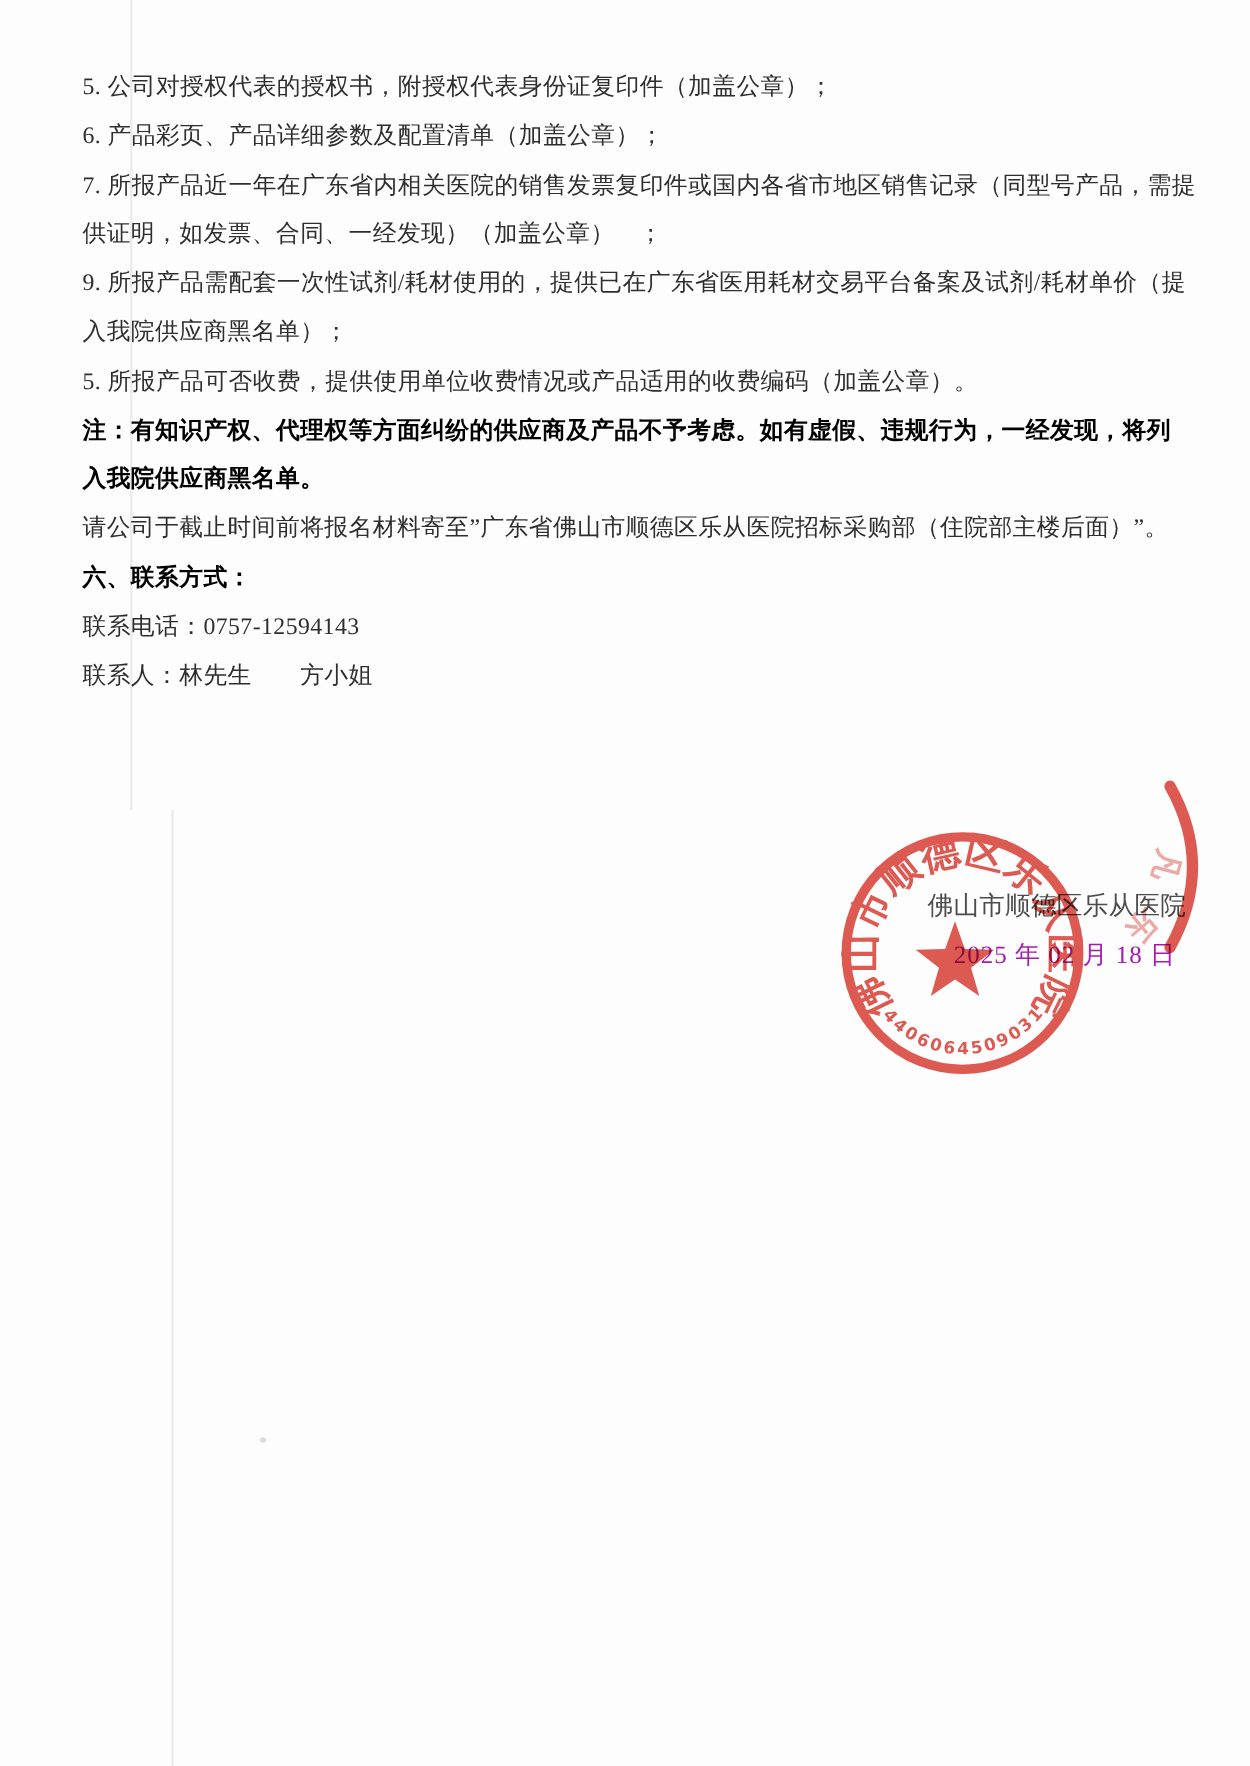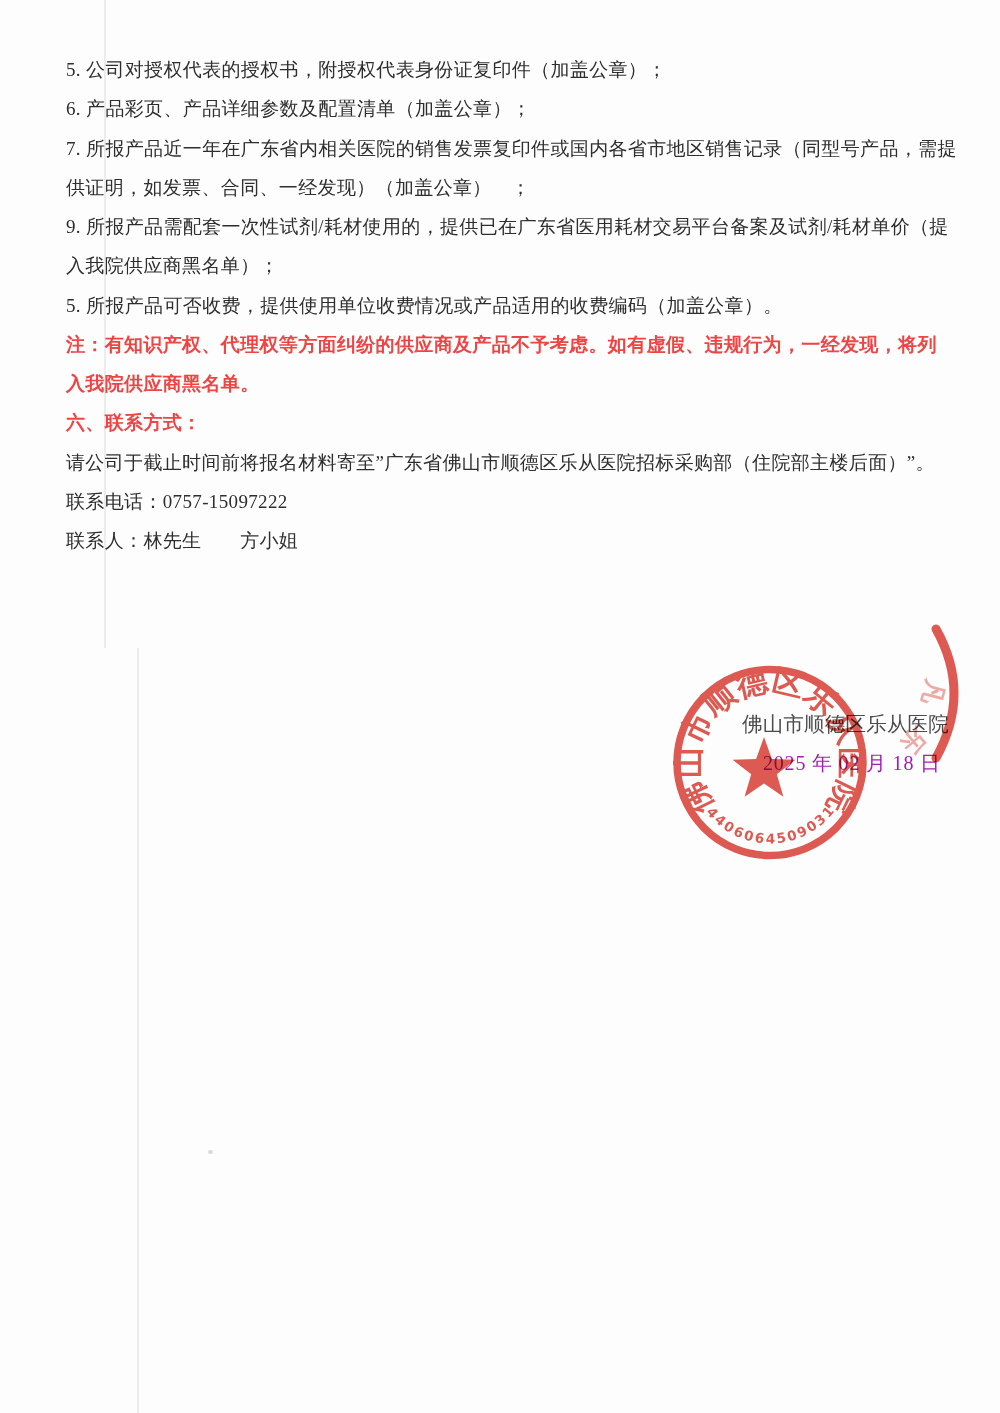--- a/index.html
+++ b/index.html
@@ -24,21 +24,21 @@
     left: 66px; top: 50px;
     width: 900px;
   }
   .doc .line {
     height: 39.25px;
     line-height: 39.25px;
     font-size: 19px;
     letter-spacing: 0.35px;
     white-space: pre;
   }
-  .doc .line.bold { font-weight: bold; color: #ef4444; }
+  .doc .line.bold { font-weight: bold; color: #000000; }
   
   .stamp-gray-name {
     position: absolute; left: 742px; top: 710px;
     font-size: 20.5px; color: #4c4c4c; letter-spacing: 0.2px;
     white-space: pre;
   }
   .stamp-gray-date {
     position: absolute; left: 763px; top: 750px;
     font-size: 20px; color: #a21caf; letter-spacing: 0.8px;
     white-space: pre;
@@ -74,23 +74,23 @@
   <div class="doc">
     <div class="line">5. 公司对授权代表的授权书，附授权代表身份证复印件（加盖公章）；</div>
     <div class="line">6. 产品彩页、产品详细参数及配置清单（加盖公章）；</div>
     <div class="line">7. 所报产品近一年在广东省内相关医院的销售发票复印件或国内各省市地区销售记录（同型号产品，需提</div>
     <div class="line">供证明，如发票、合同、一经发现）（加盖公章）　；</div>
     <div class="line">9. 所报产品需配套一次性试剂/耗材使用的，提供已在广东省医用耗材交易平台备案及试剂/耗材单价（提</div>
     <div class="line">入我院供应商黑名单）；</div>
     <div class="line">5. 所报产品可否收费，提供使用单位收费情况或产品适用的收费编码（加盖公章）。</div>
     <div class="line bold">注：有知识产权、代理权等方面纠纷的供应商及产品不予考虑。如有虚假、违规行为，一经发现，将列</div>
     <div class="line bold">入我院供应商黑名单。</div>
+    <div class="line">请公司于截止时间前将报名材料寄至”广东省佛山市顺德区乐从医院招标采购部（住院部主楼后面）”。</div>
     <div class="line bold">六、联系方式：</div>
-    <div class="line">请公司于截止时间前将报名材料寄至”广东省佛山市顺德区乐从医院招标采购部（住院部主楼后面）”。</div>
-    <div class="line">联系电话：0757-15097222</div>
+    <div class="line">联系电话：0757-12594143</div>
     <div class="line">联系人：林先生　　方小姐</div>
   </div>
 
   <div class="stamp-gray-name">佛山市顺德区乐从医院</div>
   <div class="stamp-gray-date">2025 年 02 月 18 日</div>
 
   <svg class="seal-svg" width="1000" height="1413" viewBox="0 0 1000 1413">
     <g class="seal-ink">
 
       <circle cx="770" cy="762.5" r="93" fill="none" stroke="#d8372c" stroke-width="7.5"></circle>

